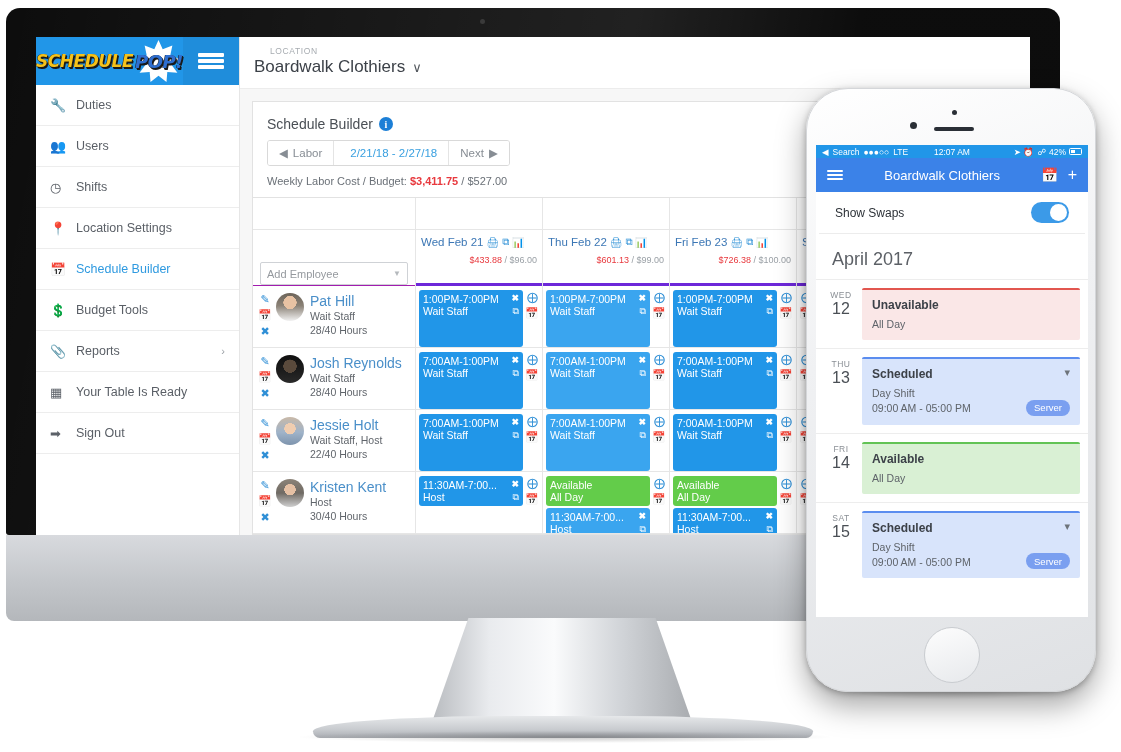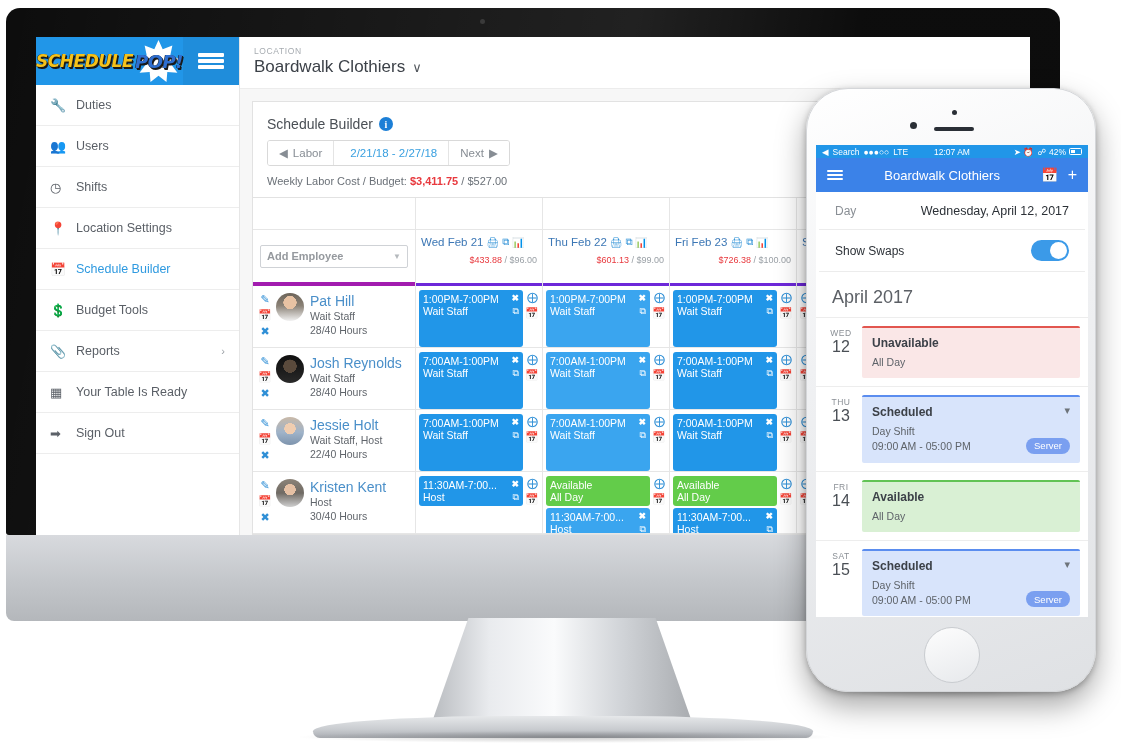--- a/index.html
+++ b/index.html
@@ -123,21 +123,21 @@
   .col { border-right:1px solid #e6e6e6; flex:0 0 auto; }
   .col-emp { width:163px; }
   .col-day { width:127px; }
   .cell-blank { height:32px; border-bottom:1px solid #e6e6e6; }
   .cell-head { height:56px; border-bottom:3px solid #6d28d9; padding:6px 5px 0 5px; }
   .daylabel { color:#3c77b5; font-size:11.5px; display:flex; align-items:center; gap:3px; }
   .daylabel .mini { color:#2b8fd6; font-size:10px; }
   .daycost { text-align:right; font-size:9px; color:#9aa0a6; margin-top:7px; }
   .daycost b { color:#e8393e; font-weight:normal; }
 
-  .addemp-wrap { height:56px; border-bottom:4px solid #a21caf; display:flex; align-items:center; padding:0 7px;font-weight:bold; }
+  .addemp-wrap { height:56px; border-bottom:1px solid #a21caf; display:flex; align-items:flex-end; padding:0 7px; }
   .addemp {
     width:100%; height:23px; border:1px solid #cfd2d6; border-radius:2px; background:#fff;
     display:flex; align-items:center; padding:0 6px; font-size:11px; color:#95999e; cursor:pointer;
   }
   .addemp .arr { margin-left:auto; color:#b5b9bd; font-size:8px; }
 
   .emp-row { height:62px; border-bottom:1px solid #e6e6e6; display:flex; align-items:flex-start; padding:6px 4px 0 4px; }
   .emp-icons { width:16px; display:flex; flex-direction:column; gap:3px; color:#2f8fd6; font-size:11px; align-items:center; padding-top:1px; }
   .avatar { width:28px; height:28px; border-radius:50%; flex:0 0 28px; margin:1px 6px 0 3px; overflow:hidden; }
   .emp-txt { line-height:1.32; }
@@ -282,21 +282,21 @@
             <span>Your Table Is Ready</span>
           </div>
           <div class="nav-item">
             <span class="ic">➡</span>
             <span>Sign Out</span>
           </div>
         </div>
 
         <div style="flex:1; display:flex; flex-direction:column; min-width:0;">
           <div style="height:56px; background:#fff; border-bottom:1px solid #ececec; padding:9px 0 0 14px;">
-            <div style="font-size:8.5px; color:#a7acb1; letter-spacing:0.6px;">LOCATION</div>
+            <div style="font-size:8.5px; color:#a7acb1; letter-spacing:0.6px;margin-left:16px;">LOCATION</div>
             <div style="font-size:17px; color:#3c4148; display:flex; align-items:center; gap:7px; margin-top:1px;">
               <span>Boardwalk Clothiers</span>
               <span style="font-size:13px; color:#53585e;">∨</span>
             </div>
           </div>
 
           <div class="content">
             <div class="panel">
 
               <div class="pg-title">
@@ -804,24 +804,20 @@
             <div class="p-burger-bar"></div>
             <div class="p-burger-bar"></div>
         </div>
         <div class="title">Boardwalk Clothiers</div>
         <div style="display:flex; align-items:center; gap:9px;">
           <span style="font-size:14px;">📅</span>
           <span style="font-size:16px;">+</span>
         </div>
       </div>
 
-      <div class="p-rowline">
-        <span class="lbl">Day</span>
-        <span class="val">Wednesday, April 12, 2017</span>
-      </div>
 
       <div class="p-rowline" style="height:42px;">
         <span class="lbl dark">Show Swaps</span>
         <span class="toggle">
             <span class="knob"></span>
           </span>
       </div>
 
       <div class="p-month">April 2017</div>
 

